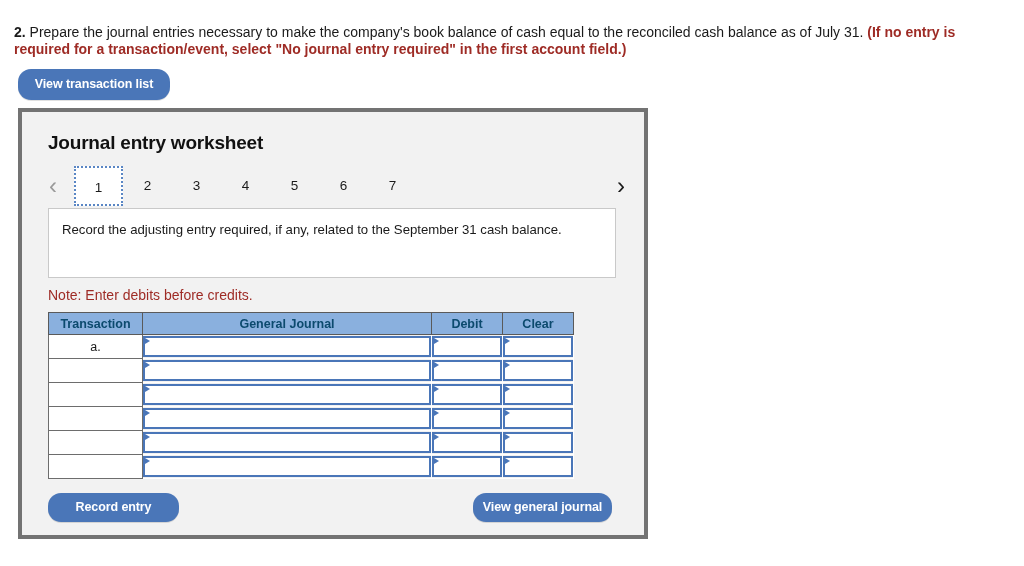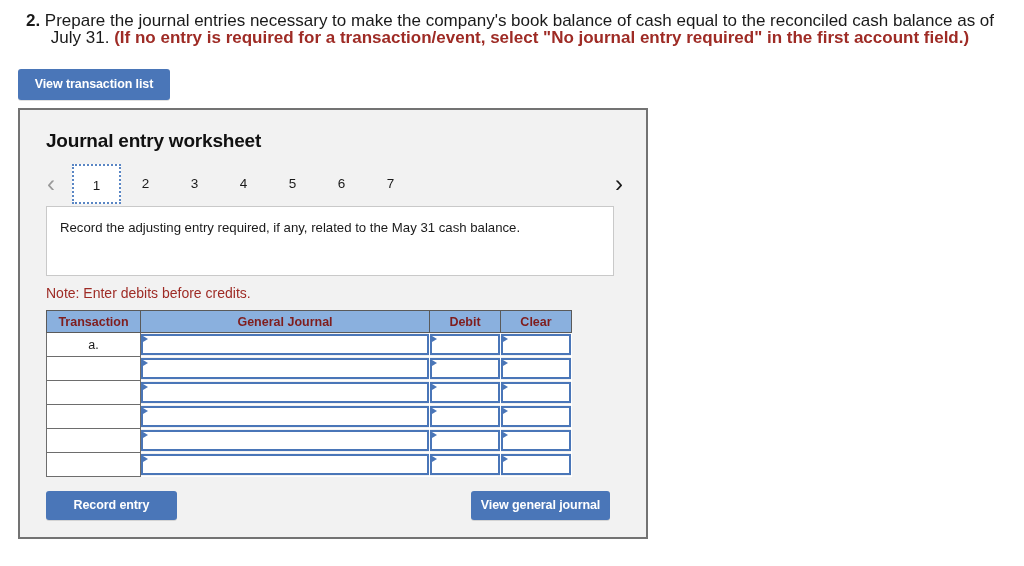--- a/index.html
+++ b/index.html
@@ -15,43 +15,42 @@
     font-size: 13px;
     color: #1a1a1a;
     position: relative;
     overflow: hidden;
   }
 
   
   .question {
     position: absolute;
     left: 14px;
-    top: 12px;
+    top: 24px;
     width: 992px;
-    font-size: 17px;
+    font-size: 14px;
     line-height: 17px;
     color: #1a1a1a;
-    text-align: center;
   }
   .q-num { font-weight: bold; }
   .q-red {
     color: #9e2b25;
     font-weight: bold;
   }
 
   
   .btn {
     display: inline-block;
     background: #4a76b8;
     color: #ffffff;
     font-weight: bold;
     font-size: 12.5px;
     text-align: center;
     border: none;
-    border-radius: 3px;
+    border-radius: 13px;
     box-shadow: 0 1px 0 rgba(0,0,0,0.12);
     cursor: pointer;
     font-family: "Liberation Sans", sans-serif;
     letter-spacing: -0.1px;
   }
   .btn-view-tx {
     position: absolute;
     left: 18px;
     top: 69px;
     width: 152px;
@@ -60,21 +59,21 @@
   }
 
   
   .card {
     position: absolute;
     left: 18px;
     top: 108px;
     width: 630px;
     height: 431px;
     background: #f2f2f2;
-    border: 2px solid #737373;
+    border: 4px solid #737373;
     box-sizing: border-box;
   }
 
   .card-title {
     position: absolute;
     left: 26px;
     top: 20px;
     font-size: 19px;
     font-weight: bold;
     color: #111111;
@@ -158,21 +157,21 @@
     top: 200px;
     width: 525px;
     border-collapse: collapse;
     table-layout: fixed;
   }
   .jtable th {
     background: #8ab0de;
     border: 1px solid #5a5a5a;
     font-size: 12.5px;
     font-weight: bold;
-    color: #7f1d1d;
+    color: #0c4a6e;
     height: 21px;
     padding: 0;
     text-align: center;
   }
   .jtable td {
     border: 1px solid #6d6d6d;
     background: #ffffff;
     height: 23px;
     padding: 0;
     vertical-align: middle;
@@ -265,21 +264,21 @@
         <div class="tab" style="left: 49px;">2</div>
         <div class="tab" style="left: 98px;">3</div>
         <div class="tab" style="left: 147px;">4</div>
         <div class="tab" style="left: 196px;">5</div>
         <div class="tab" style="left: 245px;">6</div>
         <div class="tab" style="left: 294px;">7</div>
       </div>
     <div class="chev chev-next">›</div>
   </div>
 
-  <div class="instruction">Record the adjusting entry required, if any, related to the May 31 cash balance.</div>
+  <div class="instruction">Record the adjusting entry required, if any, related to the September 31 cash balance.</div>
 
   <div class="note">Note: Enter debits before credits.</div>
 
   <table class="jtable">
     <colgroup>
       <col class="col-txn">
         <col class="col-gj">
         <col class="col-deb">
         <col class="col-cred">
     </colgroup>

